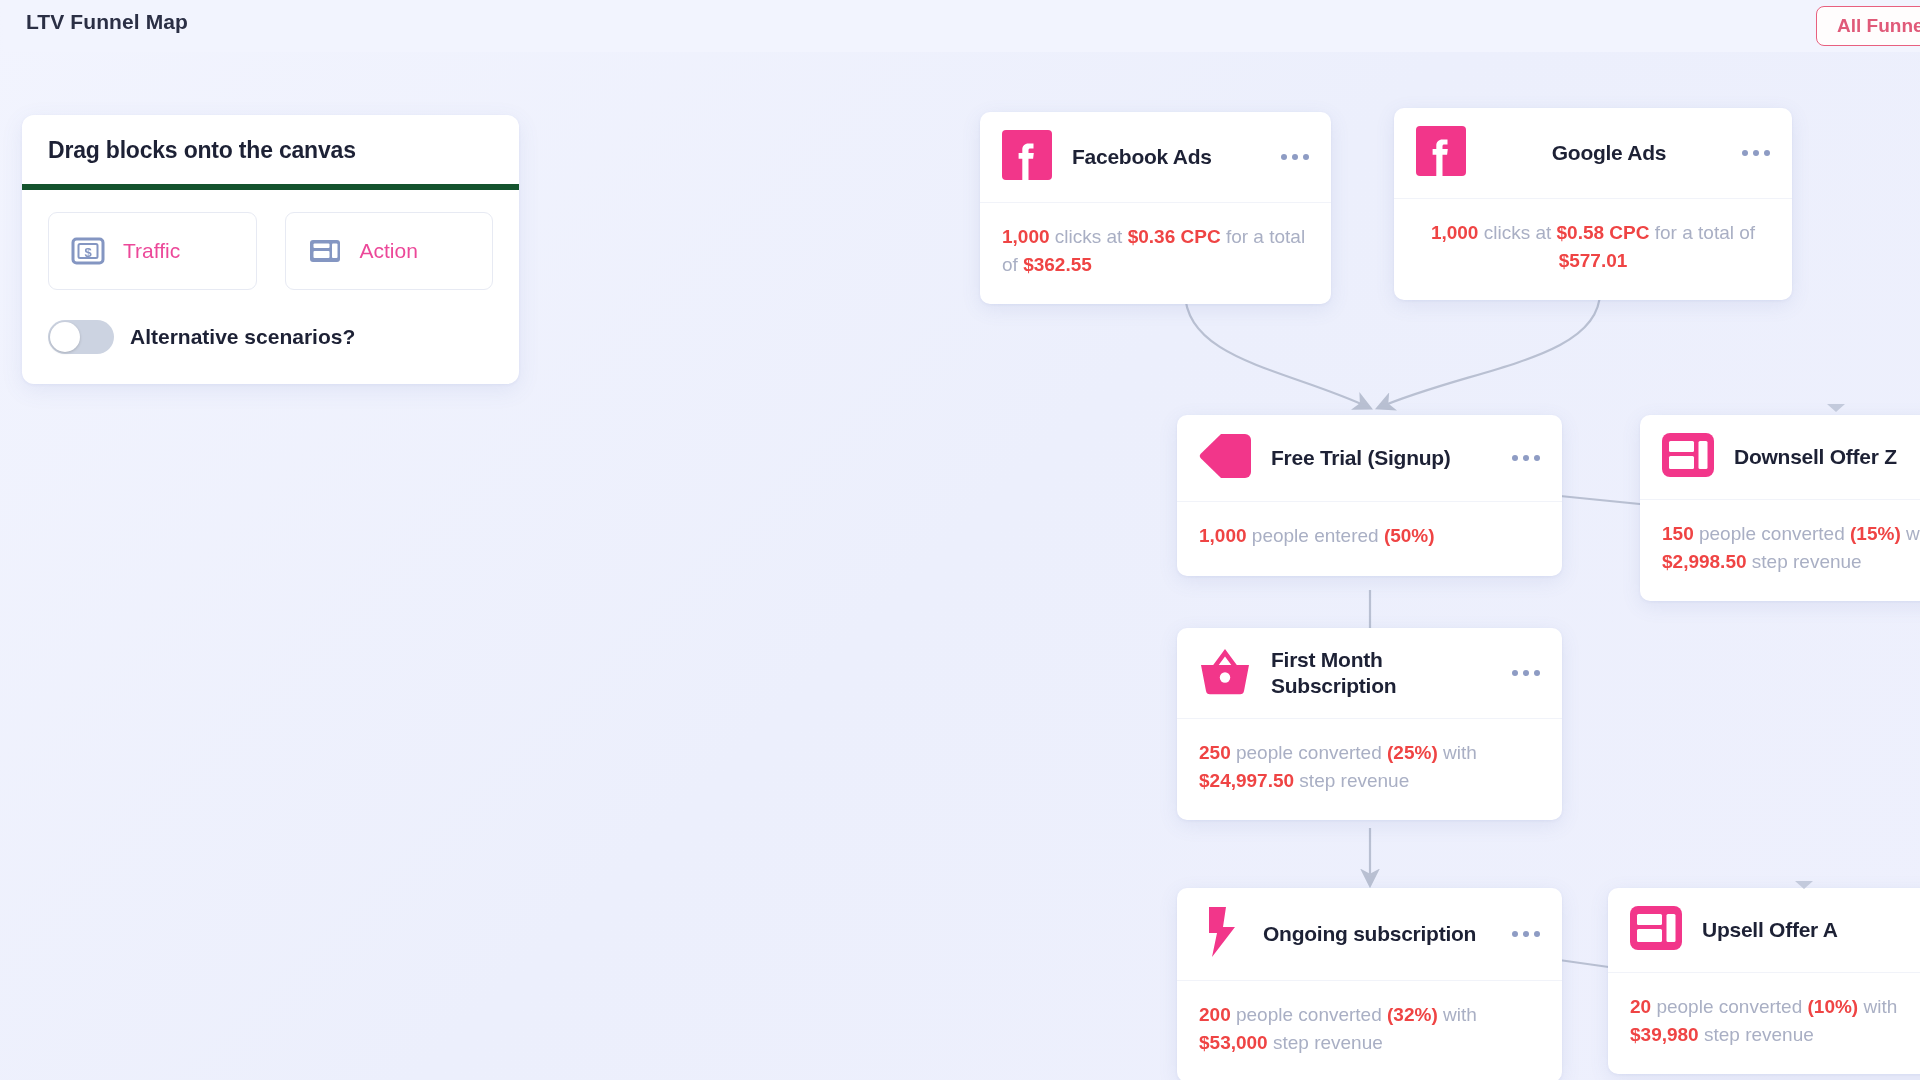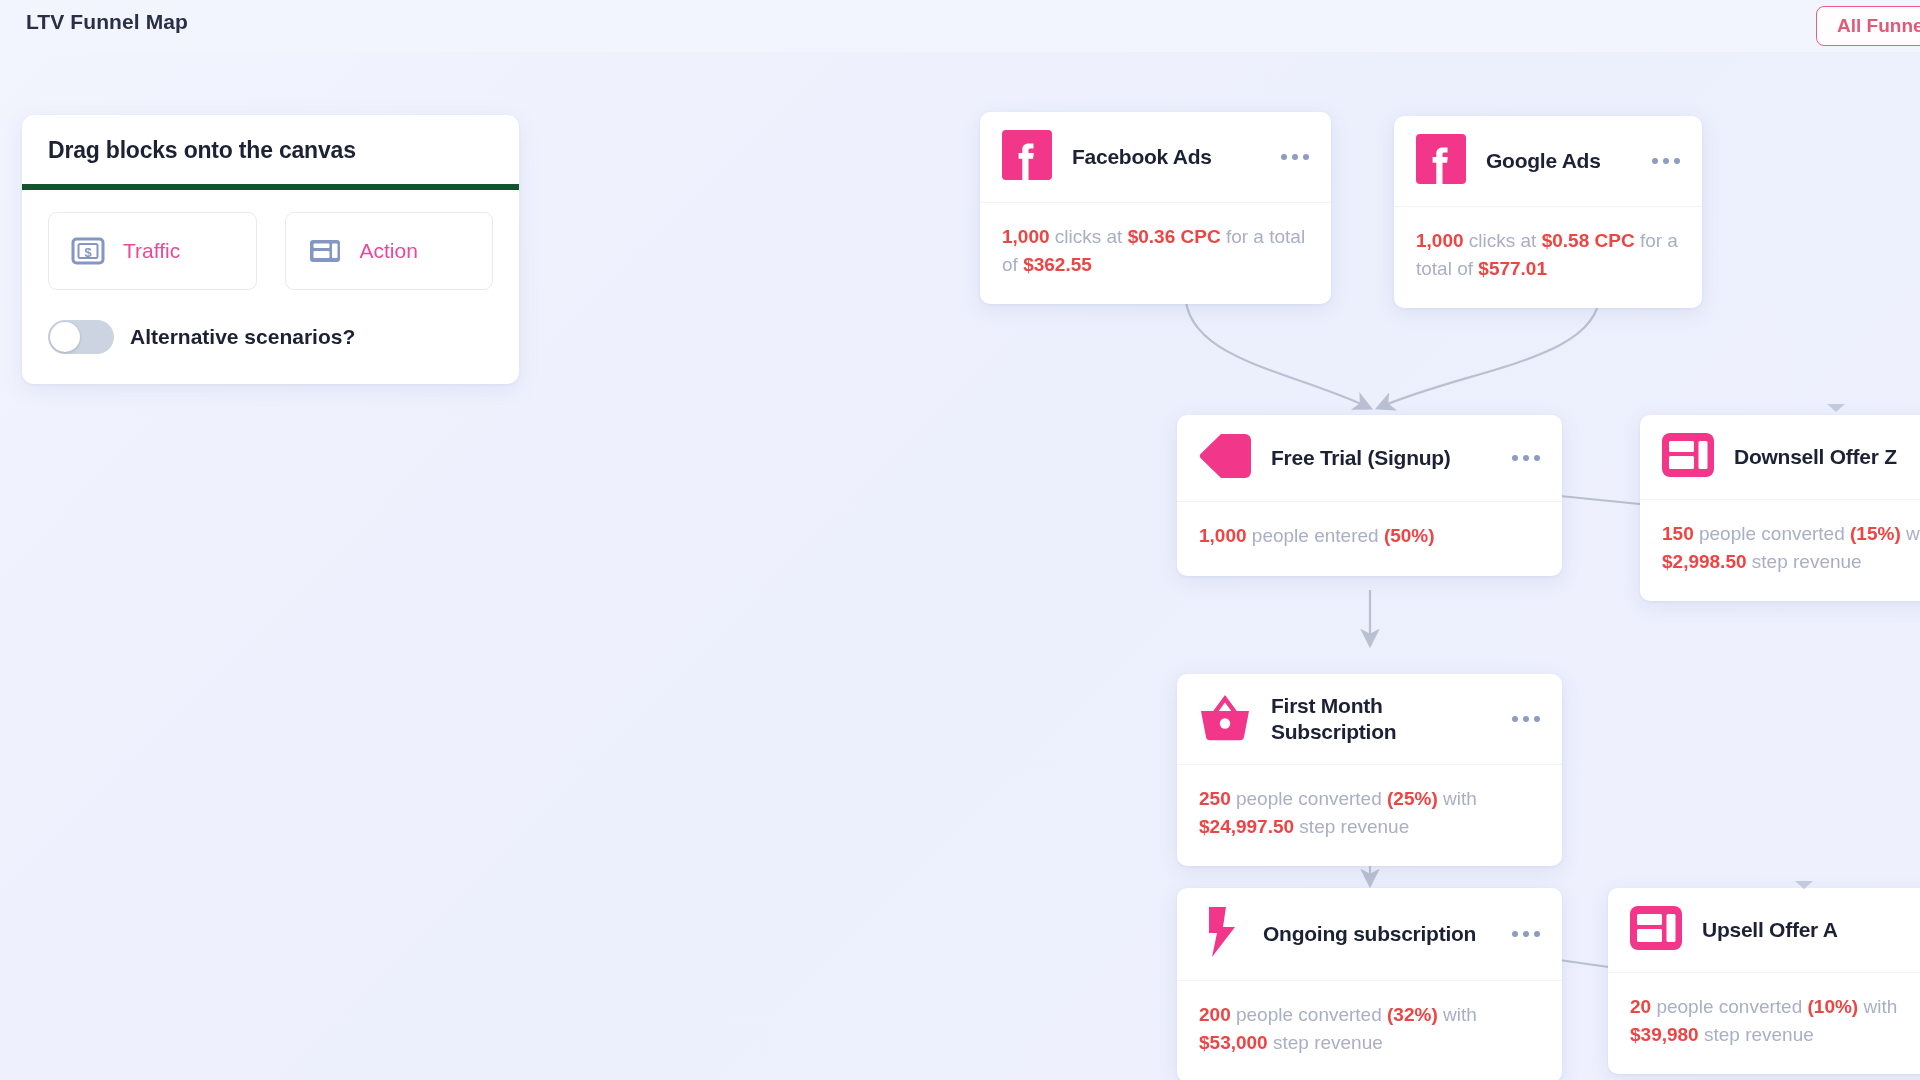--- a/index.html
+++ b/index.html
@@ -239,21 +239,21 @@
       <span class="node-title">Facebook Ads</span>
       <span class="dots">
           <i></i>
           <i></i>
           <i></i>
         </span>
     </div>
     <div class="node-body"><b>1,000</b><span> clicks at </span><b>$0.36 CPC</b><span> for a total of </span><b>$362.55</b></div>
   </div>
 
-  <div class="node" style="left:1394px; top:116px; width:308px;">
+  <div class="node" style="left:1394px; top:108px; width:398px;text-align:center;">
     <div class="node-head">
       <span class="node-ico">
         <svg width="50" height="50" viewBox="0 0 50 50">
           <rect x="0" y="0" width="50" height="50" rx="4" fill="#f2368a"></rect>
           <path d="M31.5 13.5h-5.1c-3.6 0-6.1 2.4-6.1 6v3.6h-3.7v5.6h3.7V50h6.2V28.7h4.6l.7-5.6h-5.3v-3c0-1.1.6-1.7 1.8-1.7h3.2v-4.9z" fill="#ffffff"></path>
         </svg>
       </span>
       <span class="node-title">Google Ads</span>
       <span class="dots">
           <i></i>
@@ -289,21 +289,21 @@
           <rect x="7" y="8" width="25" height="11" rx="1.5" fill="#ffffff"></rect>
           <rect x="7" y="23" width="25" height="13" rx="1.5" fill="#ffffff"></rect>
           <rect x="36.5" y="8" width="9" height="28" rx="1.5" fill="#ffffff"></rect>
         </svg>
       </span>
       <span class="node-title">Downsell Offer Z</span>
     </div>
     <div class="node-body"><b>150</b><span> people converted </span><b>(15%)</b><span> with </span><b>$2,998.50</b><span> step revenue</span></div>
   </div>
 
-  <div class="node" style="left:1177px; top:674px; width:385px;">
+  <div class="node" style="left:1177px; top:628px; width:385px;">
     <div class="node-head">
       <span class="node-ico">
         <svg width="52" height="50" viewBox="0 0 52 50">
           <path d="M26 3 L40 22 H34.5 L26 10.5 L17.5 22 H12 Z" fill="#f2368a"></path>
           <path d="M2 19h48l-5 26a4 4 0 0 1-4 3.2H11A4 4 0 0 1 7 45L2 19z" fill="#f2368a"></path>
           <circle cx="26" cy="31.5" r="5.2" fill="#ffffff"></circle>
         </svg>
       </span>
       <span class="node-title">First Month Subscription</span>
       <span class="dots">

